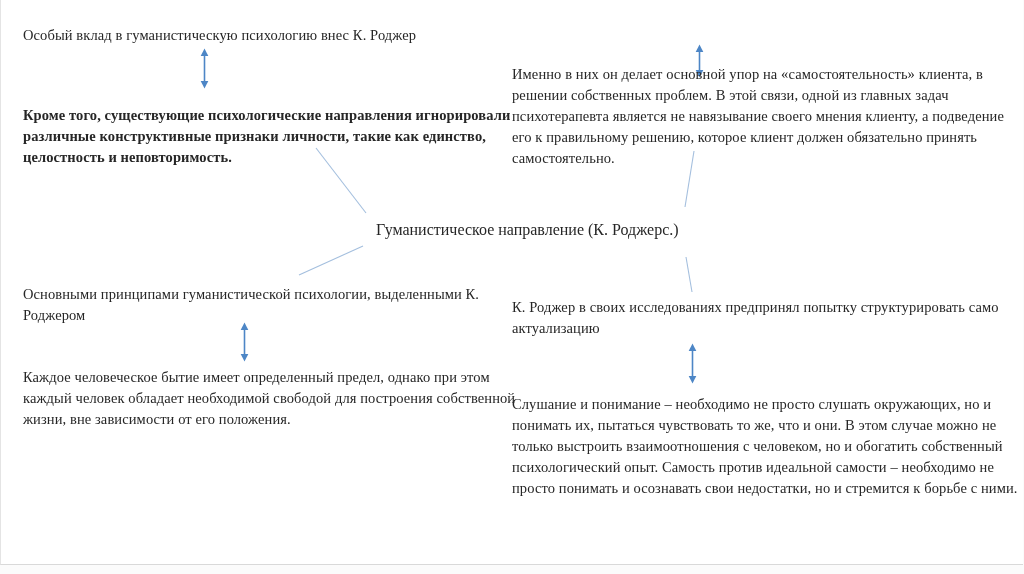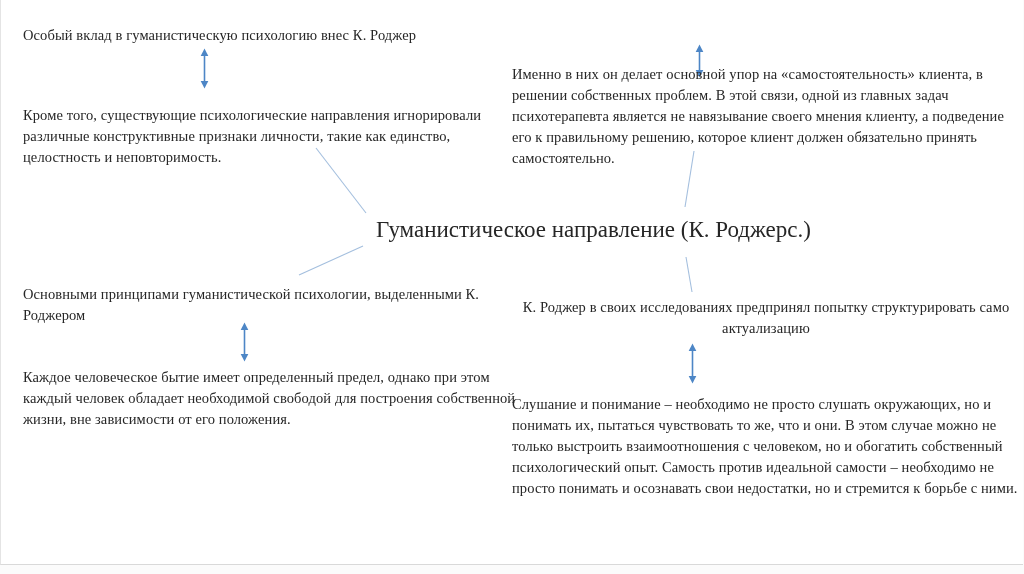--- a/index.html
+++ b/index.html
@@ -24,21 +24,21 @@
   }
   .tb {
     position: absolute;
     font-size: 14.5px;
     line-height: 21px;
     color: #262626;
     letter-spacing: 0.1px;
   }
   .title {
     position: absolute;
-    font-size: 23px;
+    font-size: 16px;
     line-height: 26px;
     color: #262626;
     white-space: nowrap;
   }
   svg.overlay {
     position: absolute;
     left: 0; top: 0;
     pointer-events: none;
   }
   svg.arrow {
@@ -62,21 +62,21 @@
     </svg>
 
     <div class="tb" style="left:22px; top:25px; width:430px;">Особый вклад в гуманистическую психологию внес К. Роджер</div>
 
     <svg class="arrow" style="left:197px; top:48px;" width="13" height="41">
       <polygon points="6.5,0.5 2.7,8 10.3,8" fill="#4d86c6"></polygon>
       <line class="stem" x1="6.5" y1="6" x2="6.5" y2="35" stroke="#4d86c6"></line>
       <polygon points="6.5,40.5 2.7,33 10.3,33" fill="#4d86c6"></polygon>
     </svg>
 
-    <div class="tb" style="left:22px; top:105px; width:496px;">Кроме того, существующие психологические направления игнорировали различные конструктивные признаки личности, такие как единство, целостность и неповторимость.</div>
+    <div class="tb" style="left:22px; top:105px; width:496px;font-weight:bold;">Кроме того, существующие психологические направления игнорировали различные конструктивные признаки личности, такие как единство, целостность и неповторимость.</div>
 
 
     <svg class="arrow" style="left:692px; top:44px;" width="13" height="34">
       <polygon points="6.5,0.5 2.7,8 10.3,8" fill="#4d86c6"></polygon>
       <line class="stem" x1="6.5" y1="6" x2="6.5" y2="28" stroke="#4d86c6"></line>
       <polygon points="6.5,33.5 2.7,26 10.3,26" fill="#4d86c6"></polygon>
     </svg>
 
     <div class="tb" style="left:511px; top:64px; width:505px;">Именно в них он делает основной упор на «самостоятельность» клиента, в решении собственных проблем. В этой связи, одной из главных задач психотерапевта является не навязывание своего мнения клиенту, а подведение его к правильному решению, которое клиент должен обязательно принять самостоятельно.</div>
 
@@ -85,21 +85,21 @@
     <div class="tb" style="left:22px; top:284px; width:462px;">Основными принципами гуманистической психологии, выделенными К. Роджером</div>
 
     <svg class="arrow" style="left:237px; top:322px;" width="13" height="40">
       <polygon points="6.5,0.5 2.7,8 10.3,8" fill="#4d86c6"></polygon>
       <line class="stem" x1="6.5" y1="6" x2="6.5" y2="34" stroke="#4d86c6"></line>
       <polygon points="6.5,39.5 2.7,32 10.3,32" fill="#4d86c6"></polygon>
     </svg>
 
     <div class="tb" style="left:22px; top:367px; width:494px;">Каждое человеческое бытие имеет определенный предел, однако при этом каждый человек обладает необходимой свободой для построения собственной жизни, вне зависимости от его положения.</div>
 
-    <div class="tb" style="left:511px; top:297px; width:508px;text-align:center;">К. Роджер в своих исследованиях предпринял попытку структурировать само актуализацию</div>
+    <div class="tb" style="left:511px; top:297px; width:508px;">К. Роджер в своих исследованиях предпринял попытку структурировать само актуализацию</div>
 
     <svg class="arrow" style="left:685px; top:343px;" width="13" height="41">
       <polygon points="6.5,0.5 2.7,8 10.3,8" fill="#4d86c6"></polygon>
       <line class="stem" x1="6.5" y1="6" x2="6.5" y2="35" stroke="#4d86c6"></line>
       <polygon points="6.5,40.5 2.7,33 10.3,33" fill="#4d86c6"></polygon>
     </svg>
 
     <div class="tb" style="left:511px; top:394px; width:508px;">Слушание и понимание – необходимо не просто слушать окружающих, но и понимать их, пытаться чувствовать то же, что и они. В этом случае можно не только выстроить взаимоотношения с человеком, но и обогатить собственный психологический опыт. Самость против идеальной самости – необходимо не просто понимать и осознавать свои недостатки, но и стремится к борьбе с ними.</div>
 
   </div>

